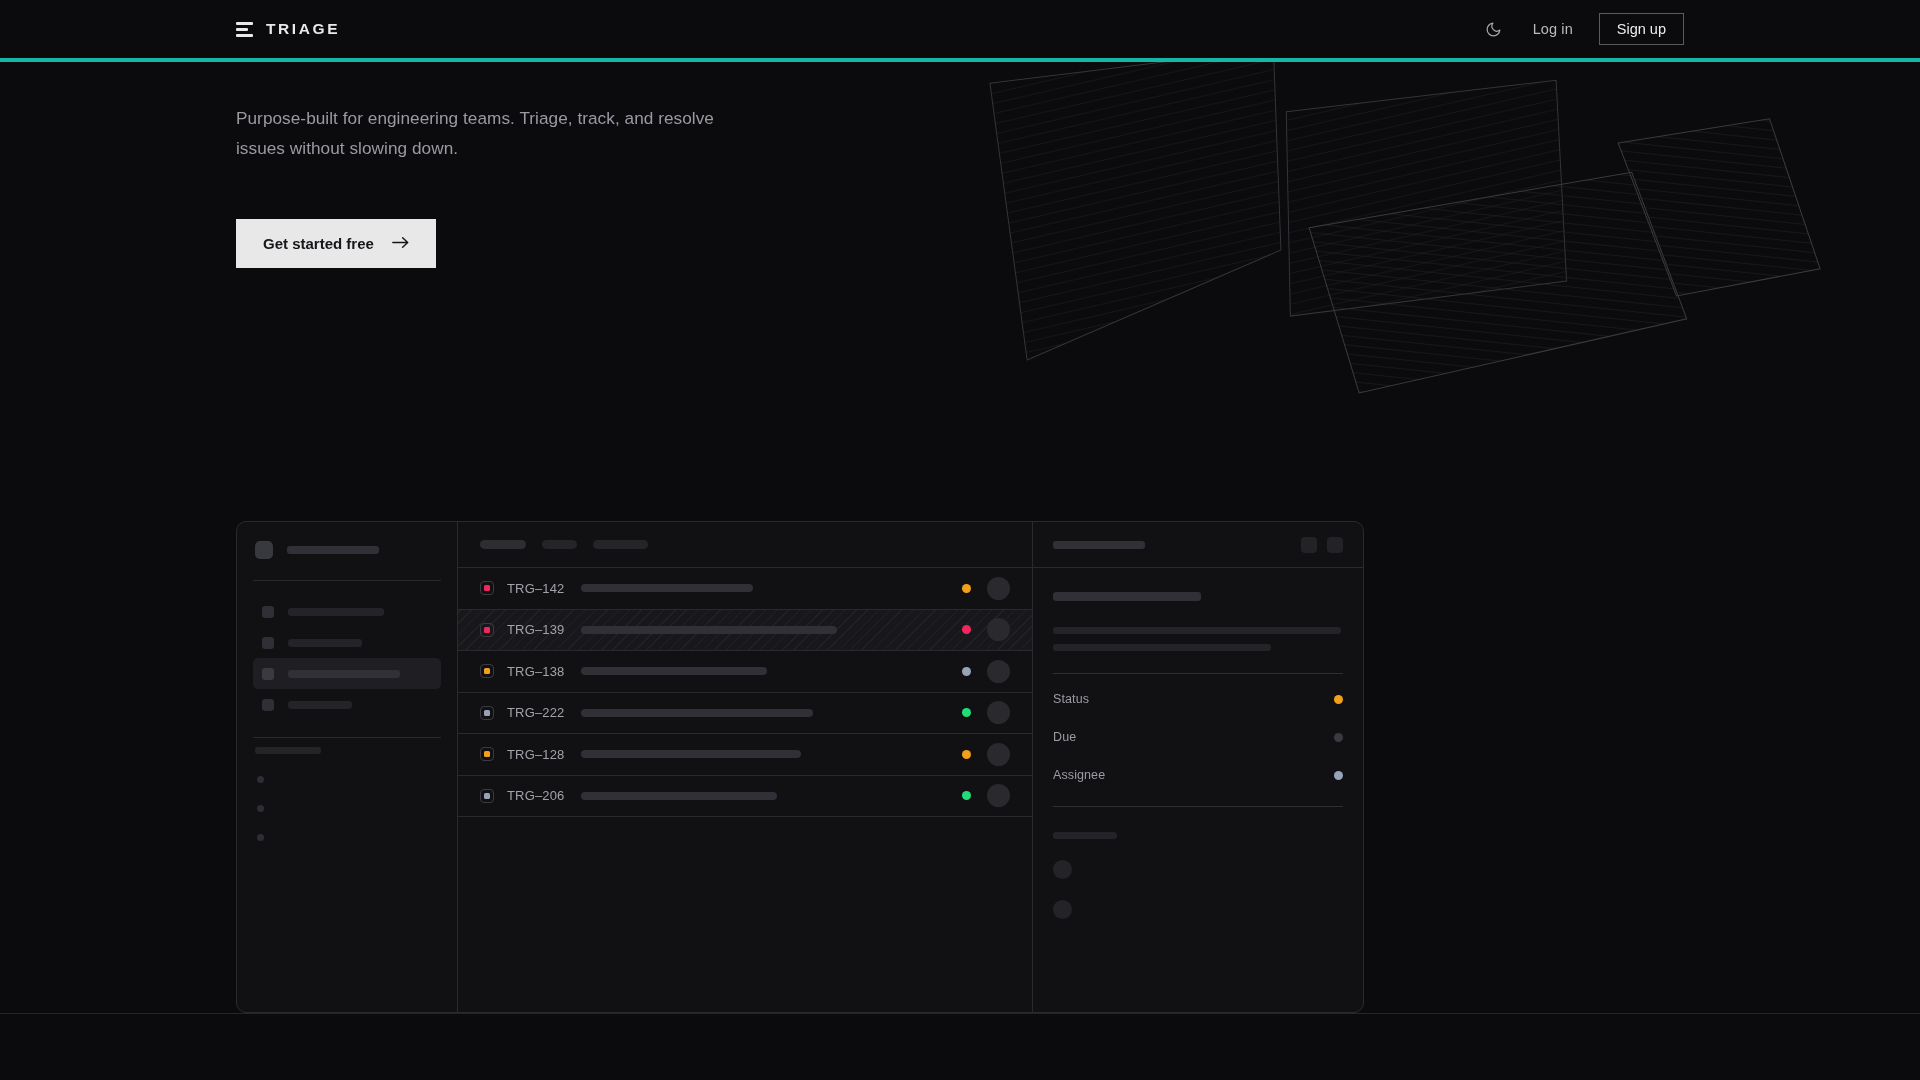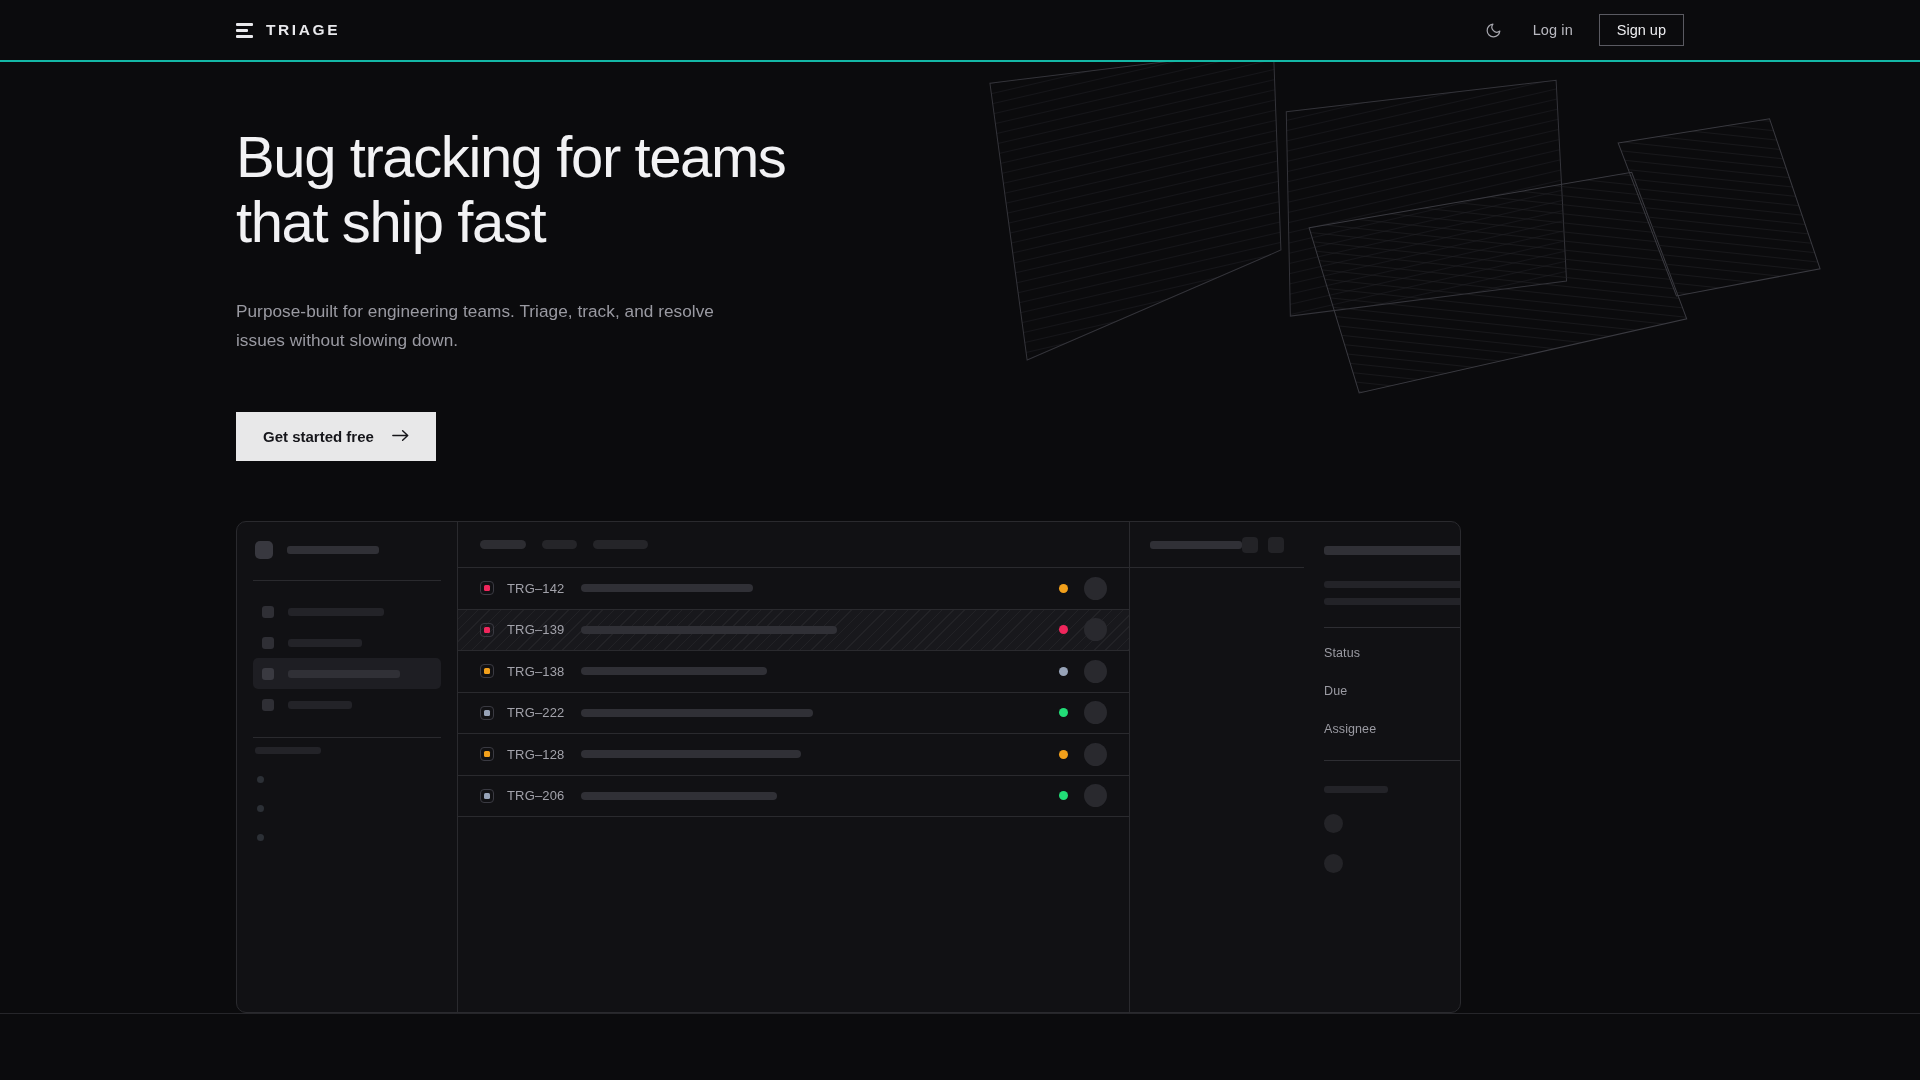--- a/index.html
+++ b/index.html
@@ -31,21 +31,21 @@
     pointer-events: none;
     z-index: 0;
   }
 
   
   .nav {
     position: absolute;
     top: 0; left: 0;
     width: 1920px;
     height: 62px;
-    border-bottom: 2px solid #14b8a6;
+    border-bottom: 4px solid #14b8a6;
     display: flex;
     align-items: center;
     z-index: 5;
     background: transparent;
   }
 
   .brand {
     position: absolute;
     left: 236px;
     display: flex;
@@ -128,21 +128,21 @@
     padding: 16px 27px;
     border: none;
     font-family: inherit;
   }
 
   
   .mock {
     position: absolute;
     left: 236px;
     top: 521px;
-    width: 1225px;
+    width: 1128px;
     height: 492px;
     border: 1px solid #2A2A2E;
     border-radius: 10px;
     background: #111114;
     display: flex;
     overflow: hidden;
     z-index: 3;
   }
 
   .sk { background: #303036; border-radius: 3px; display: block; }
@@ -198,21 +198,21 @@
   .row-id {
     color: #A2A2AA; font-size: 13px; letter-spacing: 0.15px;
     margin-left: 13px; width: 62px; flex: 0 0 62px;
   }
   .row-title { height: 8px; border-radius: 4px; background: #303036; margin-left: 12px; }
   .row-right { margin-left: auto; display: flex; align-items: center; gap: 16px; }
   .status-dot { width: 9px; height: 9px; border-radius: 50%; }
   .avatar-c { width: 23px; height: 23px; border-radius: 50%; background: #29292E; }
 
   
-  .mock-detail { width: 330px; flex: 0 0 330px; display: flex; flex-direction: row; }
+  .mock-detail { width: 330px; flex: 0 0 330px; display: flex; flex-direction: column; }
   .detail-head {
     height: 46px; border-bottom: 1px solid #2A2A2E;
     display: flex; align-items: center; padding: 0 20px;
   }
   .sq-btn { width: 16px; height: 16px; border-radius: 4px; background: #232327; }
   .detail-body { padding: 20px 20px 0 20px; }
   .d-div { height: 1px; background: #2E2E33; }
   .meta-row {
     display: flex; align-items: center; justify-content: space-between;
     height: 38px;
@@ -267,24 +267,20 @@
         <svg width="17" height="17" viewBox="0 0 24 24" fill="none" stroke="currentColor" stroke-width="1.7" stroke-linecap="round" stroke-linejoin="round">
           <path d="M21 12.8A9 9 0 1 1 11.2 3a7 7 0 0 0 9.8 9.8z"></path>
         </svg>
       </span>
       <a class="nav-link">Log in</a>
       <button class="btn-outline">Sign up</button>
     </div>
   </div>
 
   <div class="hero">
-    <h1>
-      <span>Bug tracking for teams</span><br>
-      <span>that ship fast</span>
-    </h1>
     <p>Purpose-built for engineering teams. Triage, track, and resolve issues without slowing down.</p>
     <button class="cta">
       <span>Get started free</span>
       <span>
         <svg width="17" height="13" viewBox="0 0 20 14" fill="none" stroke="#15151A" stroke-width="1.7" stroke-linecap="round" stroke-linejoin="round">
           <path d="M1 7h17M12.5 1.5 18.5 7l-6 5.5"></path>
         </svg>
       </span>
     </button>
   </div>

